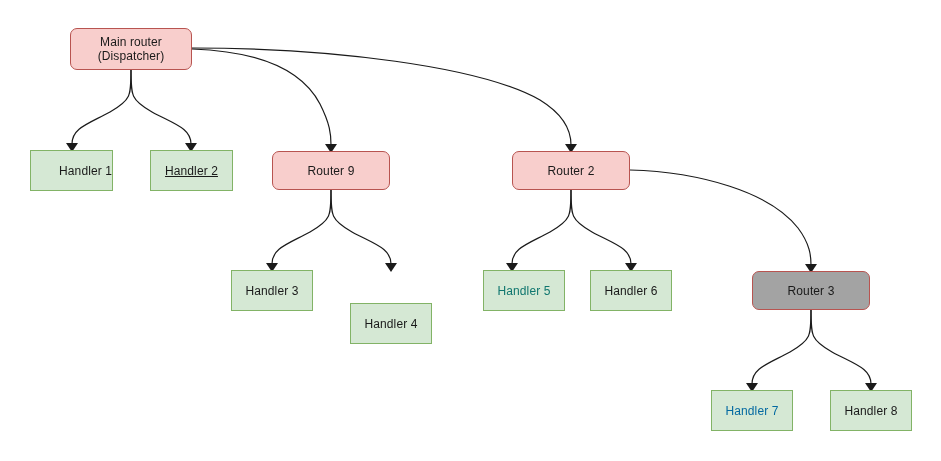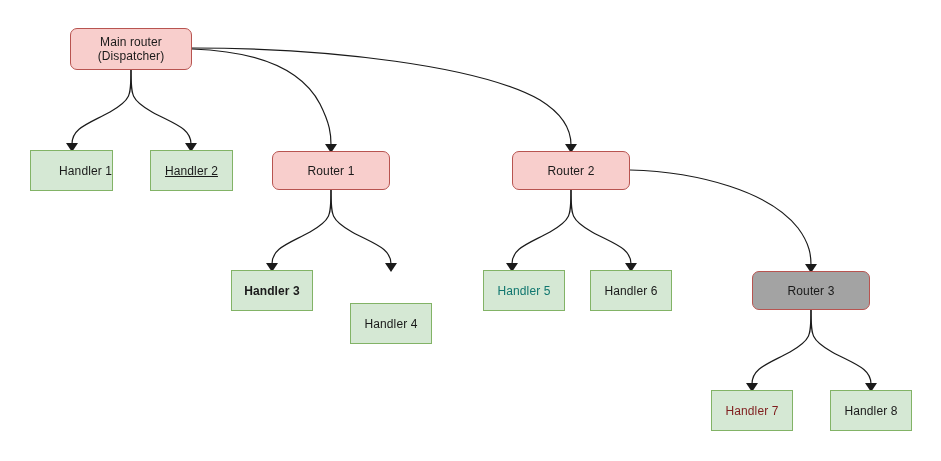--- a/index.html
+++ b/index.html
@@ -96,24 +96,24 @@
         <polygon class="arrow-head" points="746,383 758,383 752,392" fill="#1a1a1a"></polygon>
         <polygon class="arrow-head" points="865,383 877,383 871,392" fill="#1a1a1a"></polygon>
       </g>
   </svg>
 
   <div id="nodes-group">
       <div class="node router" style="left: 70px; top: 28px; width: 122px; height: 42px; background: rgb(248, 206, 204); border-color: rgb(184, 84, 80); color: rgb(26, 26, 26);"><span>Main router
 (Dispatcher)</span></div>
       <div class="node handler" style="left: 30px; top: 150px; width: 83px; height: 41px; background: rgb(213, 232, 212); border-color: rgb(130, 179, 102); color: rgb(26, 26, 26); justify-content: flex-end;"><span>Handler 1</span></div>
       <div class="node handler" style="left: 150px; top: 150px; width: 83px; height: 41px; background: rgb(213, 232, 212); border-color: rgb(130, 179, 102); color: rgb(26, 26, 26); text-decoration: underline;"><span>Handler 2</span></div>
-      <div class="node router" style="left: 272px; top: 151px; width: 118px; height: 39px; background: rgb(248, 206, 204); border-color: rgb(184, 84, 80); color: rgb(26, 26, 26);"><span>Router 1</span></div>
+      <div class="node router" style="left: 272px; top: 151px; width: 118px; height: 39px; background: rgb(248, 206, 204); border-color: rgb(184, 84, 80); color: rgb(26, 26, 26);"><span>Router 9</span></div>
       <div class="node router" style="left: 512px; top: 151px; width: 118px; height: 39px; background: rgb(248, 206, 204); border-color: rgb(184, 84, 80); color: rgb(26, 26, 26);"><span>Router 2</span></div>
-      <div class="node handler" style="left: 231px; top: 270px; width: 82px; height: 41px; background: rgb(213, 232, 212); border-color: rgb(130, 179, 102); color: rgb(26, 26, 26); font-weight: bold;"><span>Handler 3</span></div>
+      <div class="node handler" style="left: 231px; top: 270px; width: 82px; height: 41px; background: rgb(213, 232, 212); border-color: rgb(130, 179, 102); color: rgb(26, 26, 26);"><span>Handler 3</span></div>
       <div class="node handler" style="left: 350px; top: 270px; width: 82px; height: 41px; background: rgb(213, 232, 212); border-color: rgb(130, 179, 102); color: rgb(26, 26, 26); margin-top: 33px;"><span>Handler 4</span></div>
       <div class="node handler" style="left: 471px; top: 270px; width: 82px; height: 41px; background: rgb(213, 232, 212); border-color: rgb(130, 179, 102); color: #0f766e; margin-left: 12px;"><span>Handler 5</span></div>
       <div class="node handler" style="left: 590px; top: 270px; width: 82px; height: 41px; background: rgb(213, 232, 212); border-color: rgb(130, 179, 102); color: rgb(26, 26, 26);"><span>Handler 6</span></div>
       <div class="node router" style="left: 752px; top: 271px; width: 118px; height: 39px; background: #a3a3a3; border-color: rgb(184, 84, 80); color: rgb(26, 26, 26);"><span>Router 3</span></div>
-      <div class="node handler" style="left: 711px; top: 390px; width: 82px; height: 41px; background: rgb(213, 232, 212); border-color: rgb(130, 179, 102); color: #7f1d1d;"><span>Handler 7</span></div>
+      <div class="node handler" style="left: 711px; top: 390px; width: 82px; height: 41px; background: rgb(213, 232, 212); border-color: rgb(130, 179, 102); color: #0369a1;"><span>Handler 7</span></div>
       <div class="node handler" style="left: 830px; top: 390px; width: 82px; height: 41px; background: rgb(213, 232, 212); border-color: rgb(130, 179, 102); color: rgb(26, 26, 26);"><span>Handler 8</span></div>
     </div>
 
 </div>
 
 </body></html>

